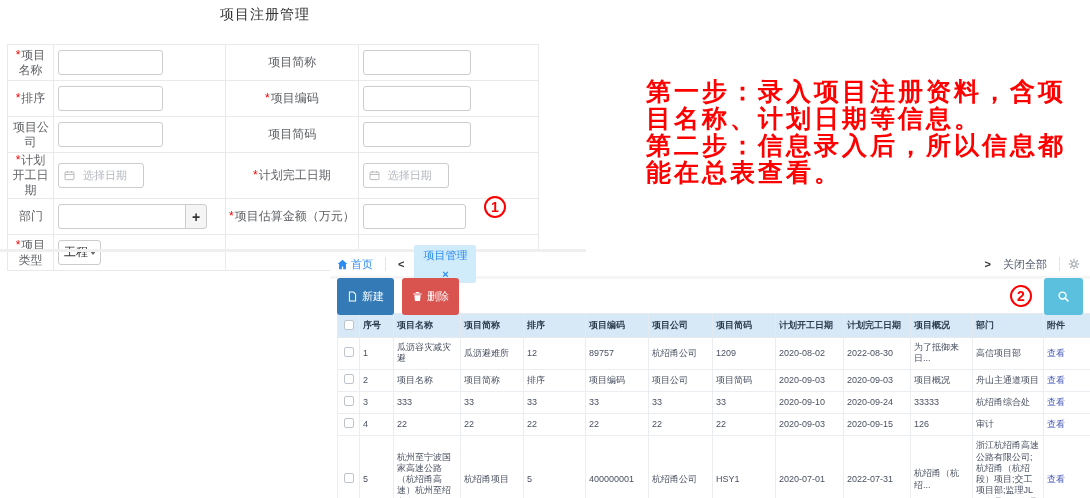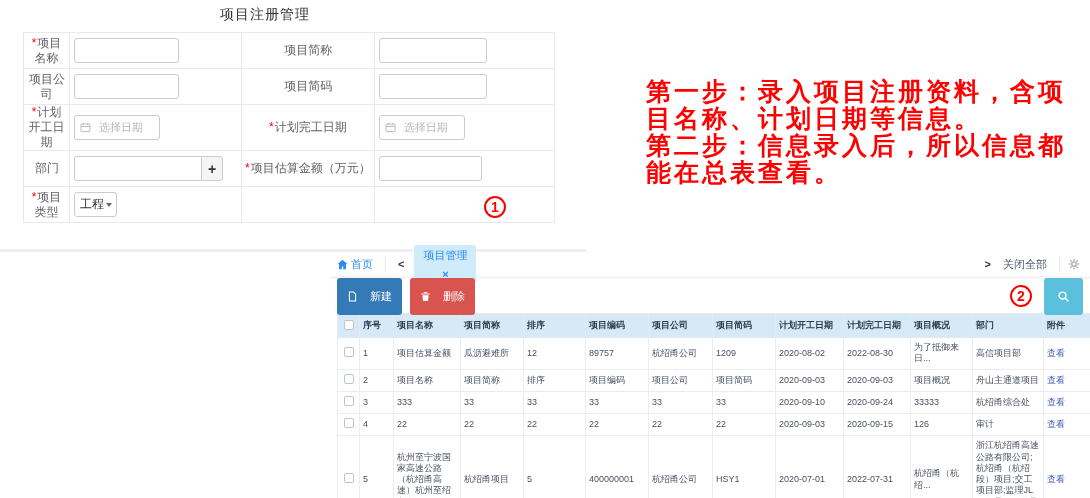--- a/index.html
+++ b/index.html
@@ -2,21 +2,21 @@
 <html><head>
 <meta charset="utf-8">
 <style>
   * { margin:0; padding:0; box-sizing:border-box; }
   body { font-family:"Liberation Sans","DejaVu Sans",sans-serif; background:#fff; }
   .canvas { position:relative; width:1090px; height:498px; background:#fff; overflow:hidden; }
 
   
   .form-title { position:absolute; left:7px; top:6px; width:516px; text-align:center;
     font-size:14px; color:#333; letter-spacing:1px; }
-  .form-table { position:absolute; left:7px; top:32px; border-collapse:collapse; table-layout:fixed;margin-left:16px; }
+  .form-table { position:absolute; left:7px; top:44px; border-collapse:collapse; table-layout:fixed; }
   .form-table td { border:1px solid #e9e9e9; height:36px; vertical-align:middle; }
   .form-table .lbl { text-align:center; font-size:12px; color:#606266; line-height:1.25; padding:0 3px; }
   .form-table .nw { white-space:nowrap; }
   .req { color:#f00; margin-right:1px; }
   .fld { padding:0 0 0 4px; }
   .inp { height:25px; border:1px solid #ccc; border-radius:3px; background:#fff;
     font-size:12px; color:#333; padding:0 5px; outline:none; vertical-align:middle; }
   .w105{width:105px} .w108{width:108px} .w86{width:86px} .w128{width:128px} .w103{width:103px} .w43{width:43px}
   .date { display:inline-flex; align-items:center; gap:8px; }
   .date .ph { color:#b4b8bf; font-size:11px; }
@@ -45,21 +45,21 @@
   .tb-sep { width:1px; height:14px; background:#e3e3e3; margin:0 6px; }
   .tb-arrow { color:#333; font-weight:bold; font-size:11px; padding:0 6px; cursor:pointer; }
   .tb-tab { display:flex; align-items:center; gap:5px; background:#d0ebfa; color:#2d8cf0;
     padding:3px 9px; border-radius:2px; margin-left:4px; cursor:pointer;flex-direction:column; }
   .tab-x { font-weight:bold; font-size:11px; }
   .tb-right { margin-left:auto; display:flex; align-items:center; }
   .tb-close-all { color:#515a6e; padding:0 6px; cursor:pointer; }
   .tb-gear { display:flex; align-items:center; padding:0 2px; cursor:pointer; }
 
   .toolbar { height:34px; display:flex; align-items:center; padding:0 7px; background:#fff; }
-  .btn { display:inline-flex; align-items:center; gap:12px; height:37px; padding:0 10px; border:none;
+  .btn { display:inline-flex; align-items:center; gap:4px; height:37px; padding:0 10px; border:none;
     border-radius:3px; color:#fff; font-size:11px; cursor:pointer; margin-right:8px;
     font-family:"Liberation Sans","DejaVu Sans",sans-serif; }
   .btn-blue { background:#337ab7; }
   .btn-red  { background:#d9534f; }
   .btn-cyan { background:#5bc0de; width:39px; justify-content:center; padding:0; margin-right:0; }
 
   .grid { margin-left:7px; width:753px; border-collapse:collapse; table-layout:fixed; font-size:9px; }
   .grid th { background:#d7e9f7; color:#2c3e50; font-weight:bold; text-align:left;
     padding:5px 3px; border:1px solid #e4eaf0; }
   .grid td { color:#495060; padding:4px 3px; border:1px solid #eaeef2; vertical-align:middle;
@@ -81,20 +81,26 @@
         <col style="width:46px">
         <col style="width:172px">
         <col style="width:118px">
         <col style="width:180px">
       </colgroup>
     <tbody>
         <tr>
       <td class="lbl"><span class="req">*</span><span>项目名称</span></td>
       <td class="fld"><input class="inp w105" style=""></td>
       <td class="lbl nw"><span class="req"></span><span>项目简称</span></td>
+      <td class="fld"><input class="inp w108" style=""></td>
+    </tr>
+    <tr>
+      <td class="lbl"><span class="req">*</span><span>排序</span></td>
+      <td class="fld"><input class="inp w105" style=""></td>
+      <td class="lbl nw"><span class="req">*</span><span>项目编码</span></td>
       <td class="fld"><input class="inp w108" style=""></td>
     </tr>
     <tr>
       <td class="lbl"><span class="req"></span><span>项目公司</span></td>
       <td class="fld"><input class="inp w105" style=""></td>
       <td class="lbl nw"><span class="req"></span><span>项目简码</span></td>
       <td class="fld"><input class="inp w108" style=""></td>
     </tr>
     <tr>
       <td class="lbl"><span class="req">*</span><span>计划开工日期</span></td>
@@ -244,21 +250,21 @@
             <th>计划完工日期</th>
             <th>项目概况</th>
             <th>部门</th>
             <th>附件</th>
           </tr>
       </thead>
       <tbody>
           <tr>
             <td class="c-check"><span class="cb"></span></td>
             <td>1</td>
-            <td>项目估算金额</td>
+            <td>瓜沥容灾减灾避</td>
             <td>瓜沥避难所</td>
             <td>12</td>
             <td>89757</td>
             <td>杭绍甬公司</td>
             <td>1209</td>
             <td>2020-08-02</td>
             <td>2022-08-30</td>
             <td>为了抵御来日...</td>
             <td>高信项目部</td>
             <td><span class="view-link">查看</span></td>

